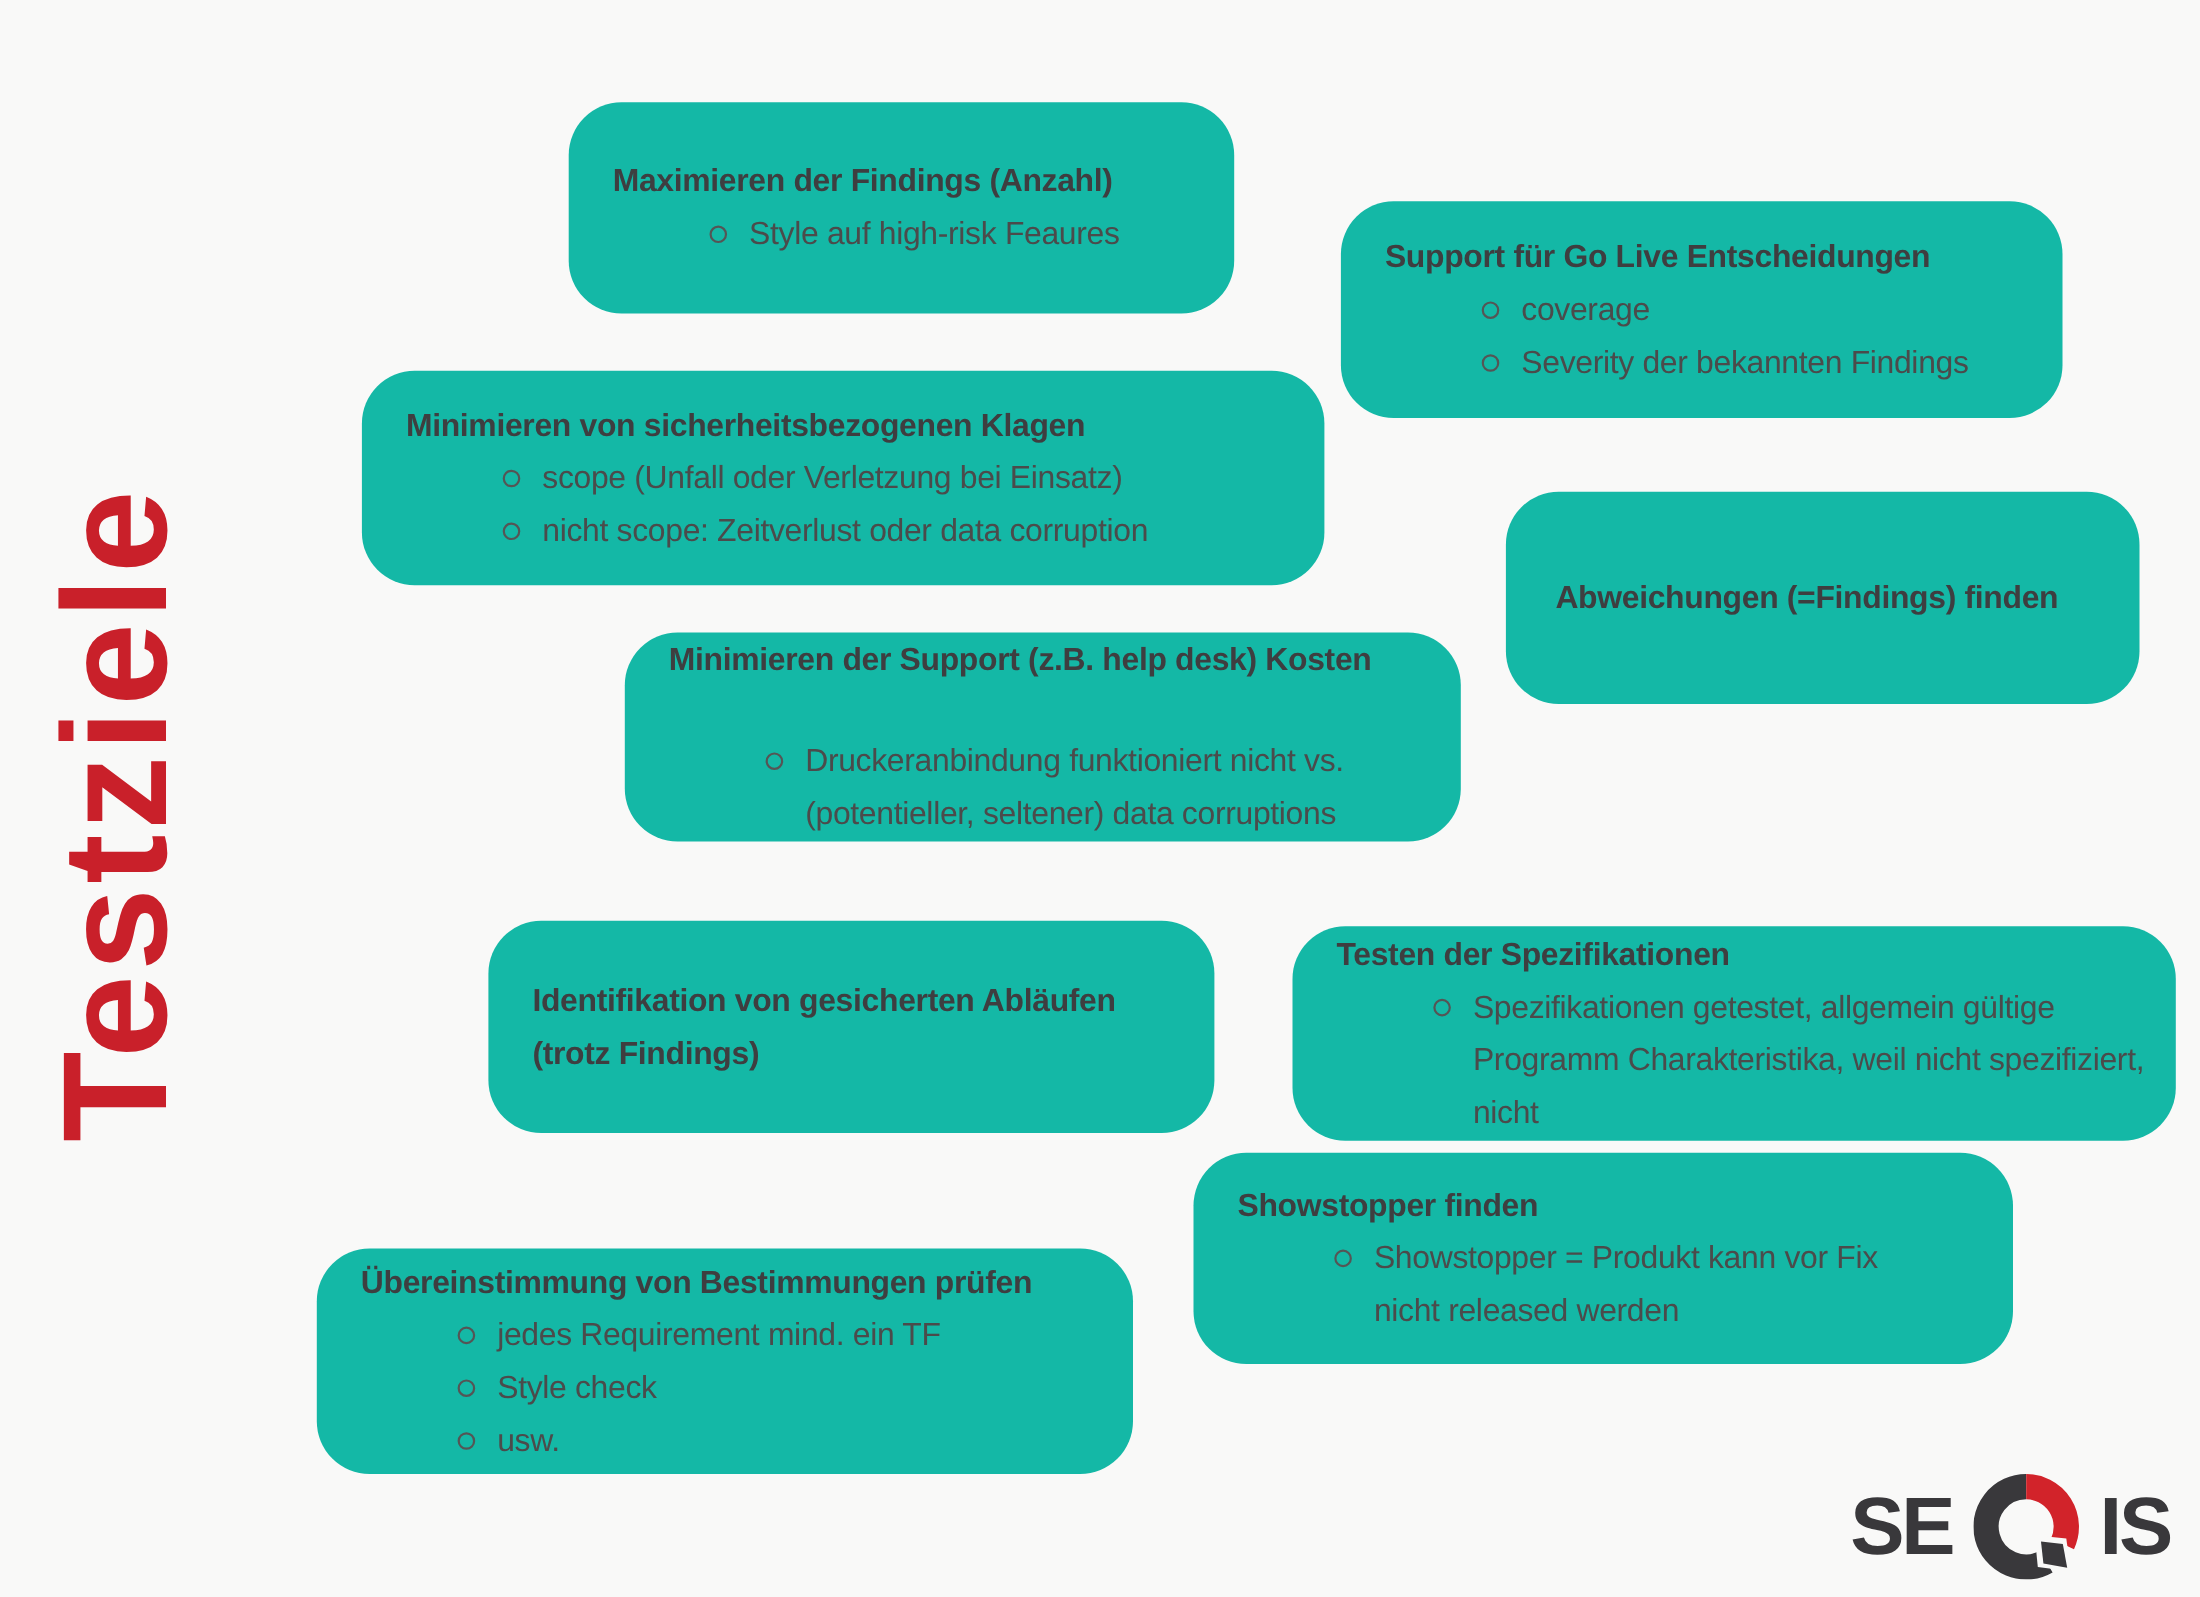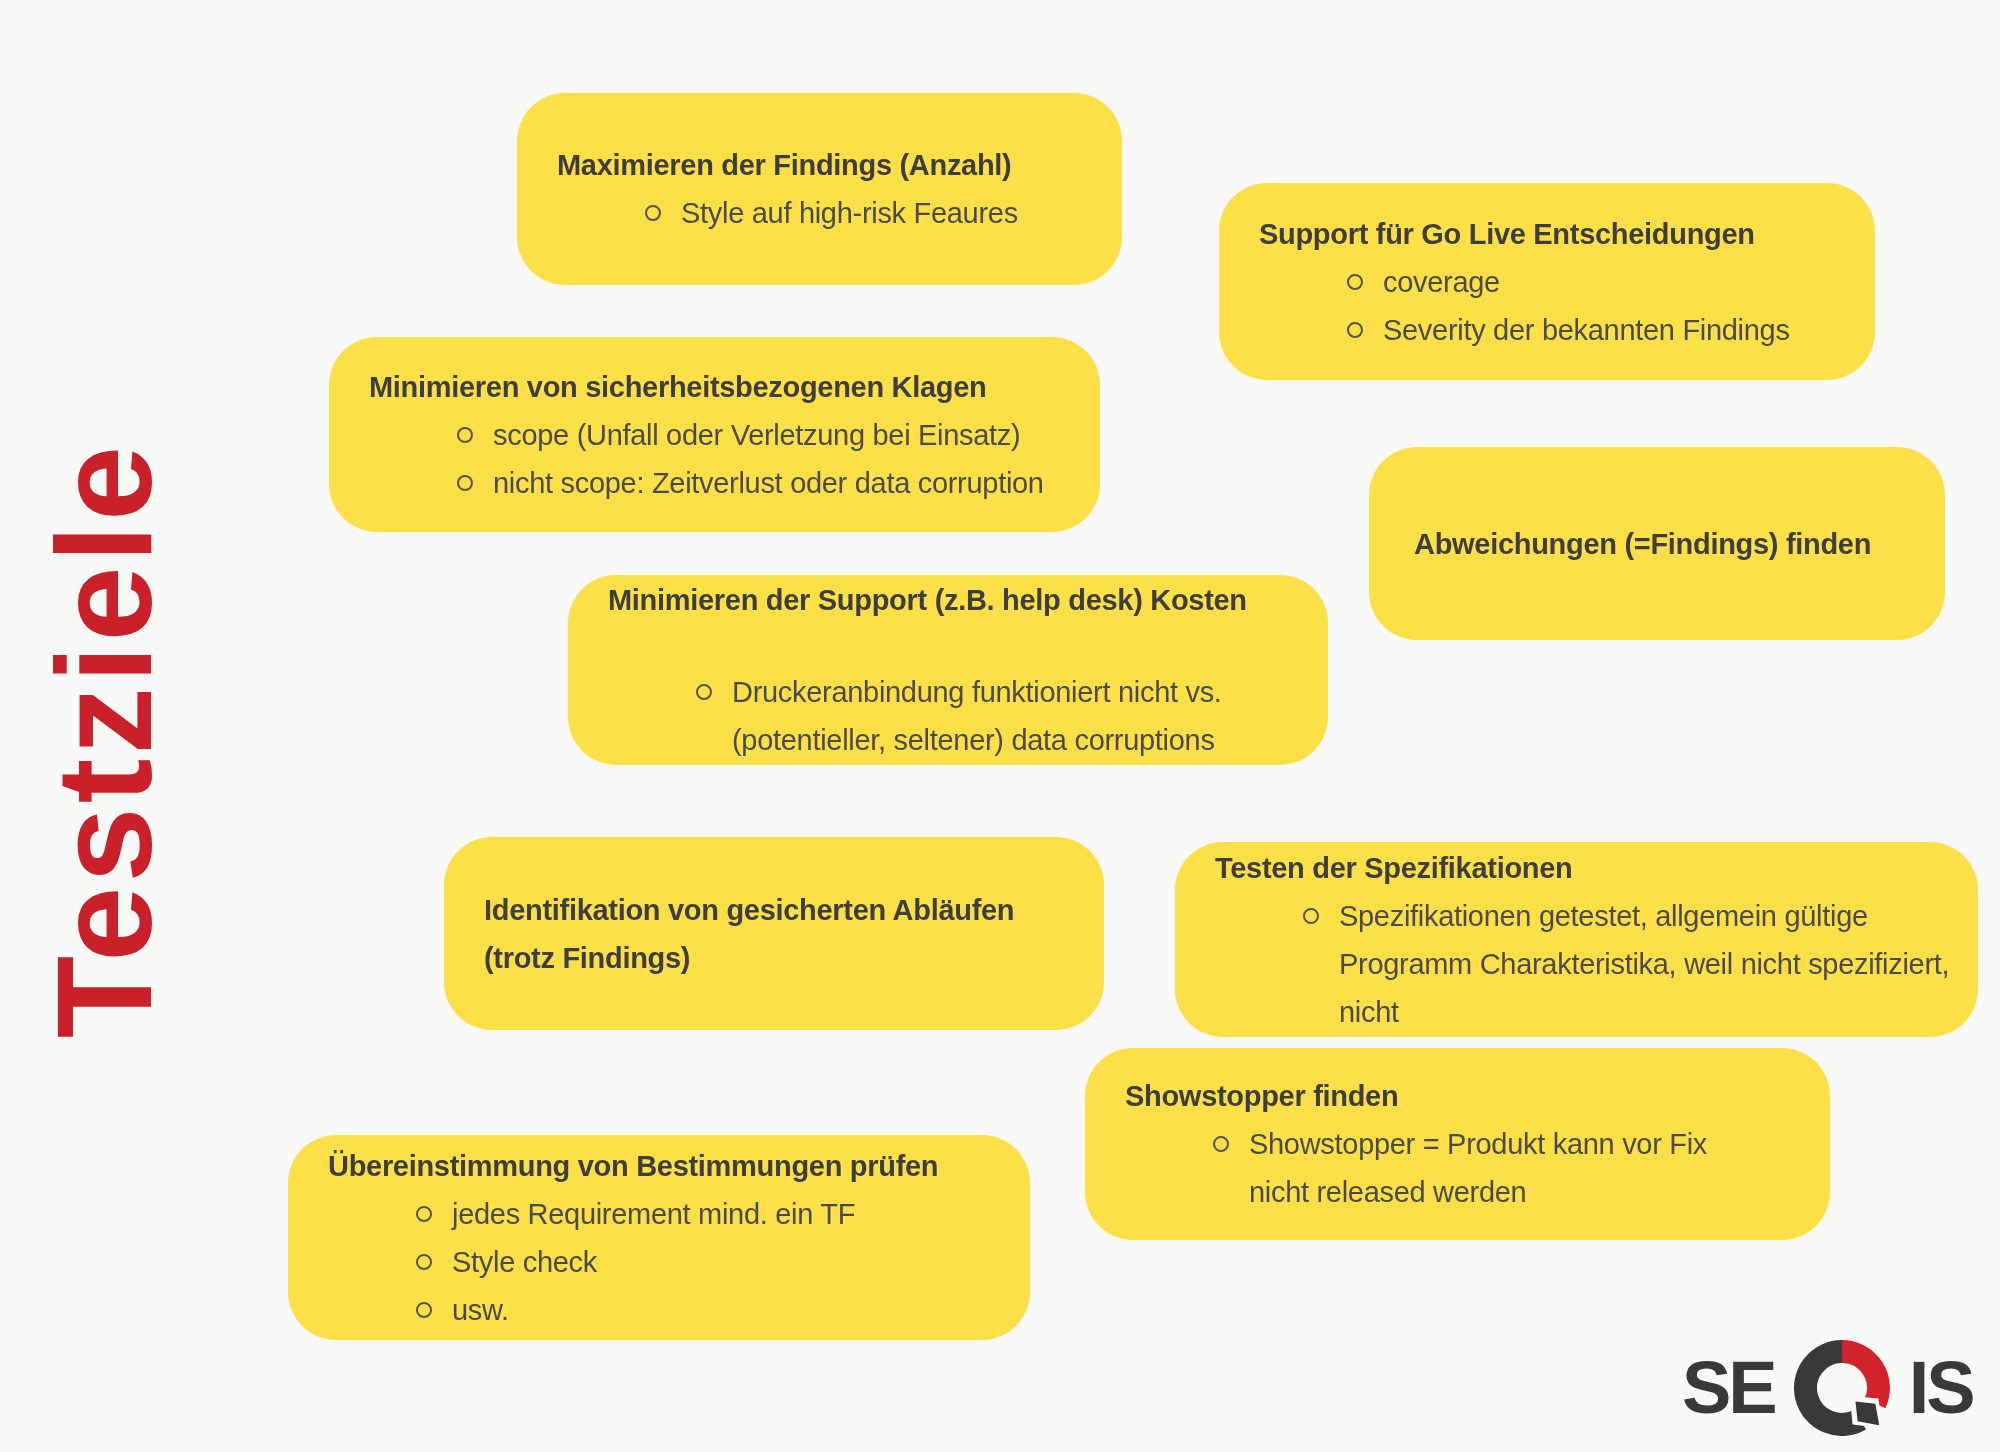--- a/index.html
+++ b/index.html
@@ -3,36 +3,36 @@
 <meta charset="utf-8">
 <style>
   html,body{margin:0;padding:0;background:#f9f9f8;}
   .canvas{
     position:relative;width:2000px;height:1452px;overflow:hidden;
     background:#f9f9f8;
     font-family:"Liberation Sans", sans-serif;
   }
   
   .box{
-    position:absolute;background:#fde047;border-radius:48px;
+    position:absolute;background:#14b8a6;border-radius:48px;
     box-sizing:border-box;display:flex;flex-direction:column;justify-content:center;
     padding:0 22px 0 40px;
     color:#4b4b4b;font-size:29px;line-height:48px;letter-spacing:-0.3px;
   }
   .box .title{font-weight:bold;color:#3e3e40;}
   .bullets{list-style:none;margin:0;padding:0 0 0 88px;}
   .bullets li{display:flex;align-items:flex-start;}
   .ring{
     flex:0 0 auto;width:12px;height:12px;border:2.5px solid #555;border-radius:50%;
     margin:16px 20px 0 0;background:transparent;
   }
   
   .b1{left:517px;top:93px;width:605px;height:192px;}
   .b2{left:1219px;top:183px;width:656px;height:197px;}
-  .b3{left:329px;top:337px;width:771px;height:195px;}
+  .b3{left:329px;top:337px;width:875px;height:195px;}
   .b4{left:1369px;top:447px;width:576px;height:193px;padding-left:45px;}
   .b5{left:568px;top:575px;width:760px;height:190px;padding-right:16px;gap:44px;}
   .b6{left:1175px;top:842px;width:803px;height:195px;}
   .b7{left:444px;top:837px;width:660px;height:193px;}
   .b8{left:1085px;top:1048px;width:745px;height:192px;padding-right:58px;}
   .b9{left:288px;top:1135px;width:742px;height:205px;}
   
   .vtitle{
     position:absolute;left:-257px;top:675px;width:724px;height:130px;
     transform:rotate(-90deg);

